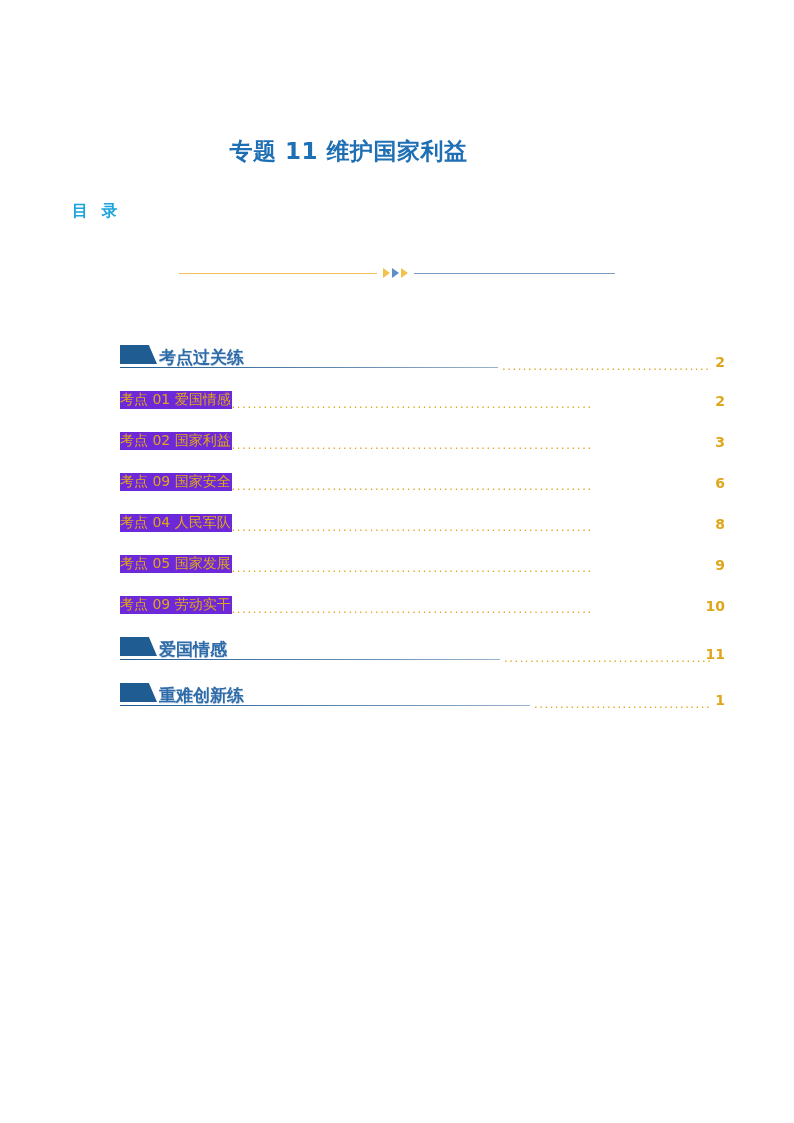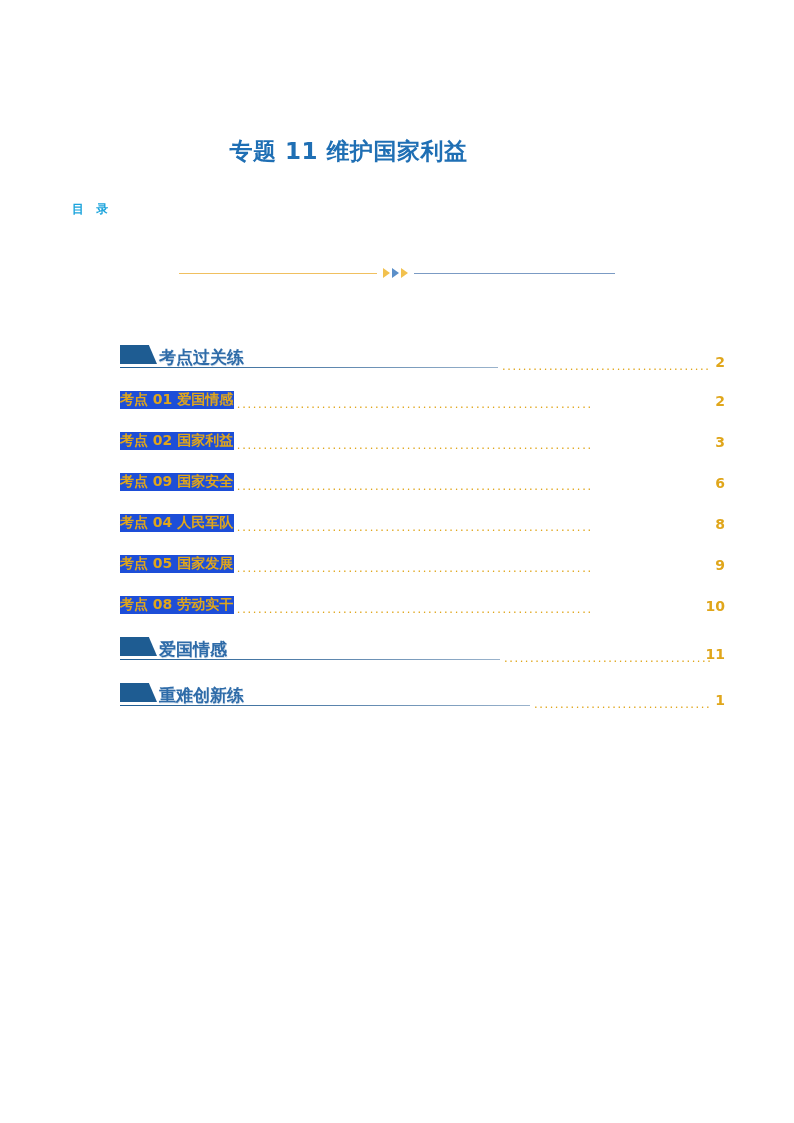--- a/index.html
+++ b/index.html
@@ -34,21 +34,21 @@
     color: #1F6FB4;
     letter-spacing: 0.5px;
     font-family: "DejaVu Sans", "Liberation Sans", sans-serif;
   }
 
   
   .toc-heading {
     position: absolute;
     left: 72px;
     top: 201px;
-    font-size: 12px;
+    font-size: 16px;
     font-weight: bold;
     color: #1CA4DC;
     letter-spacing: 4px;
     font-family: "DejaVu Sans", "Liberation Sans", sans-serif;
   }
 
   
   .divider {
     position: absolute;
     left: 179px;
@@ -151,25 +151,25 @@
   
   .item-row {
     position: relative;
     height: 41px;
   }
   .item-label {
     position: absolute;
     left: 0;
     bottom: 8px;
     font-size: 14px;
-    font-weight: bold;
+    font-weight: normal;
     color: #E0A61B;
     white-space: nowrap;
     font-family: "DejaVu Sans", "Liberation Sans", sans-serif;
-    background: #1d4ed8;
+    background: #6d28d9;
     padding-right: 1px;
     z-index: 2;
   }
   .item-leader {
     position: absolute;
     left: 0;
     right: 14px;
     bottom: 7px;
     height: 14px;
     overflow: hidden;
@@ -242,21 +242,21 @@
       <div class="item-label">考点 04 人民军队</div>
       <div class="item-leader">.........................................................................................</div>
       <div class="item-page">8</div>
     </div>
     <div class="item-row">
       <div class="item-label">考点 05 国家发展</div>
       <div class="item-leader">.........................................................................................</div>
       <div class="item-page">9</div>
     </div>
     <div class="item-row">
-      <div class="item-label">考点 08 劳动实干</div>
+      <div class="item-label">考点 09 劳动实干</div>
       <div class="item-leader">.........................................................................................</div>
       <div class="item-page">10</div>
     </div>
 
     <div class="sec-row">
       <div class="sec-left">
         <span class="flag"></span>
         <span class="sec-title">爱国情感</span>
       </div>
       <div class="sec-underline" style="width: 380px;"></div>

